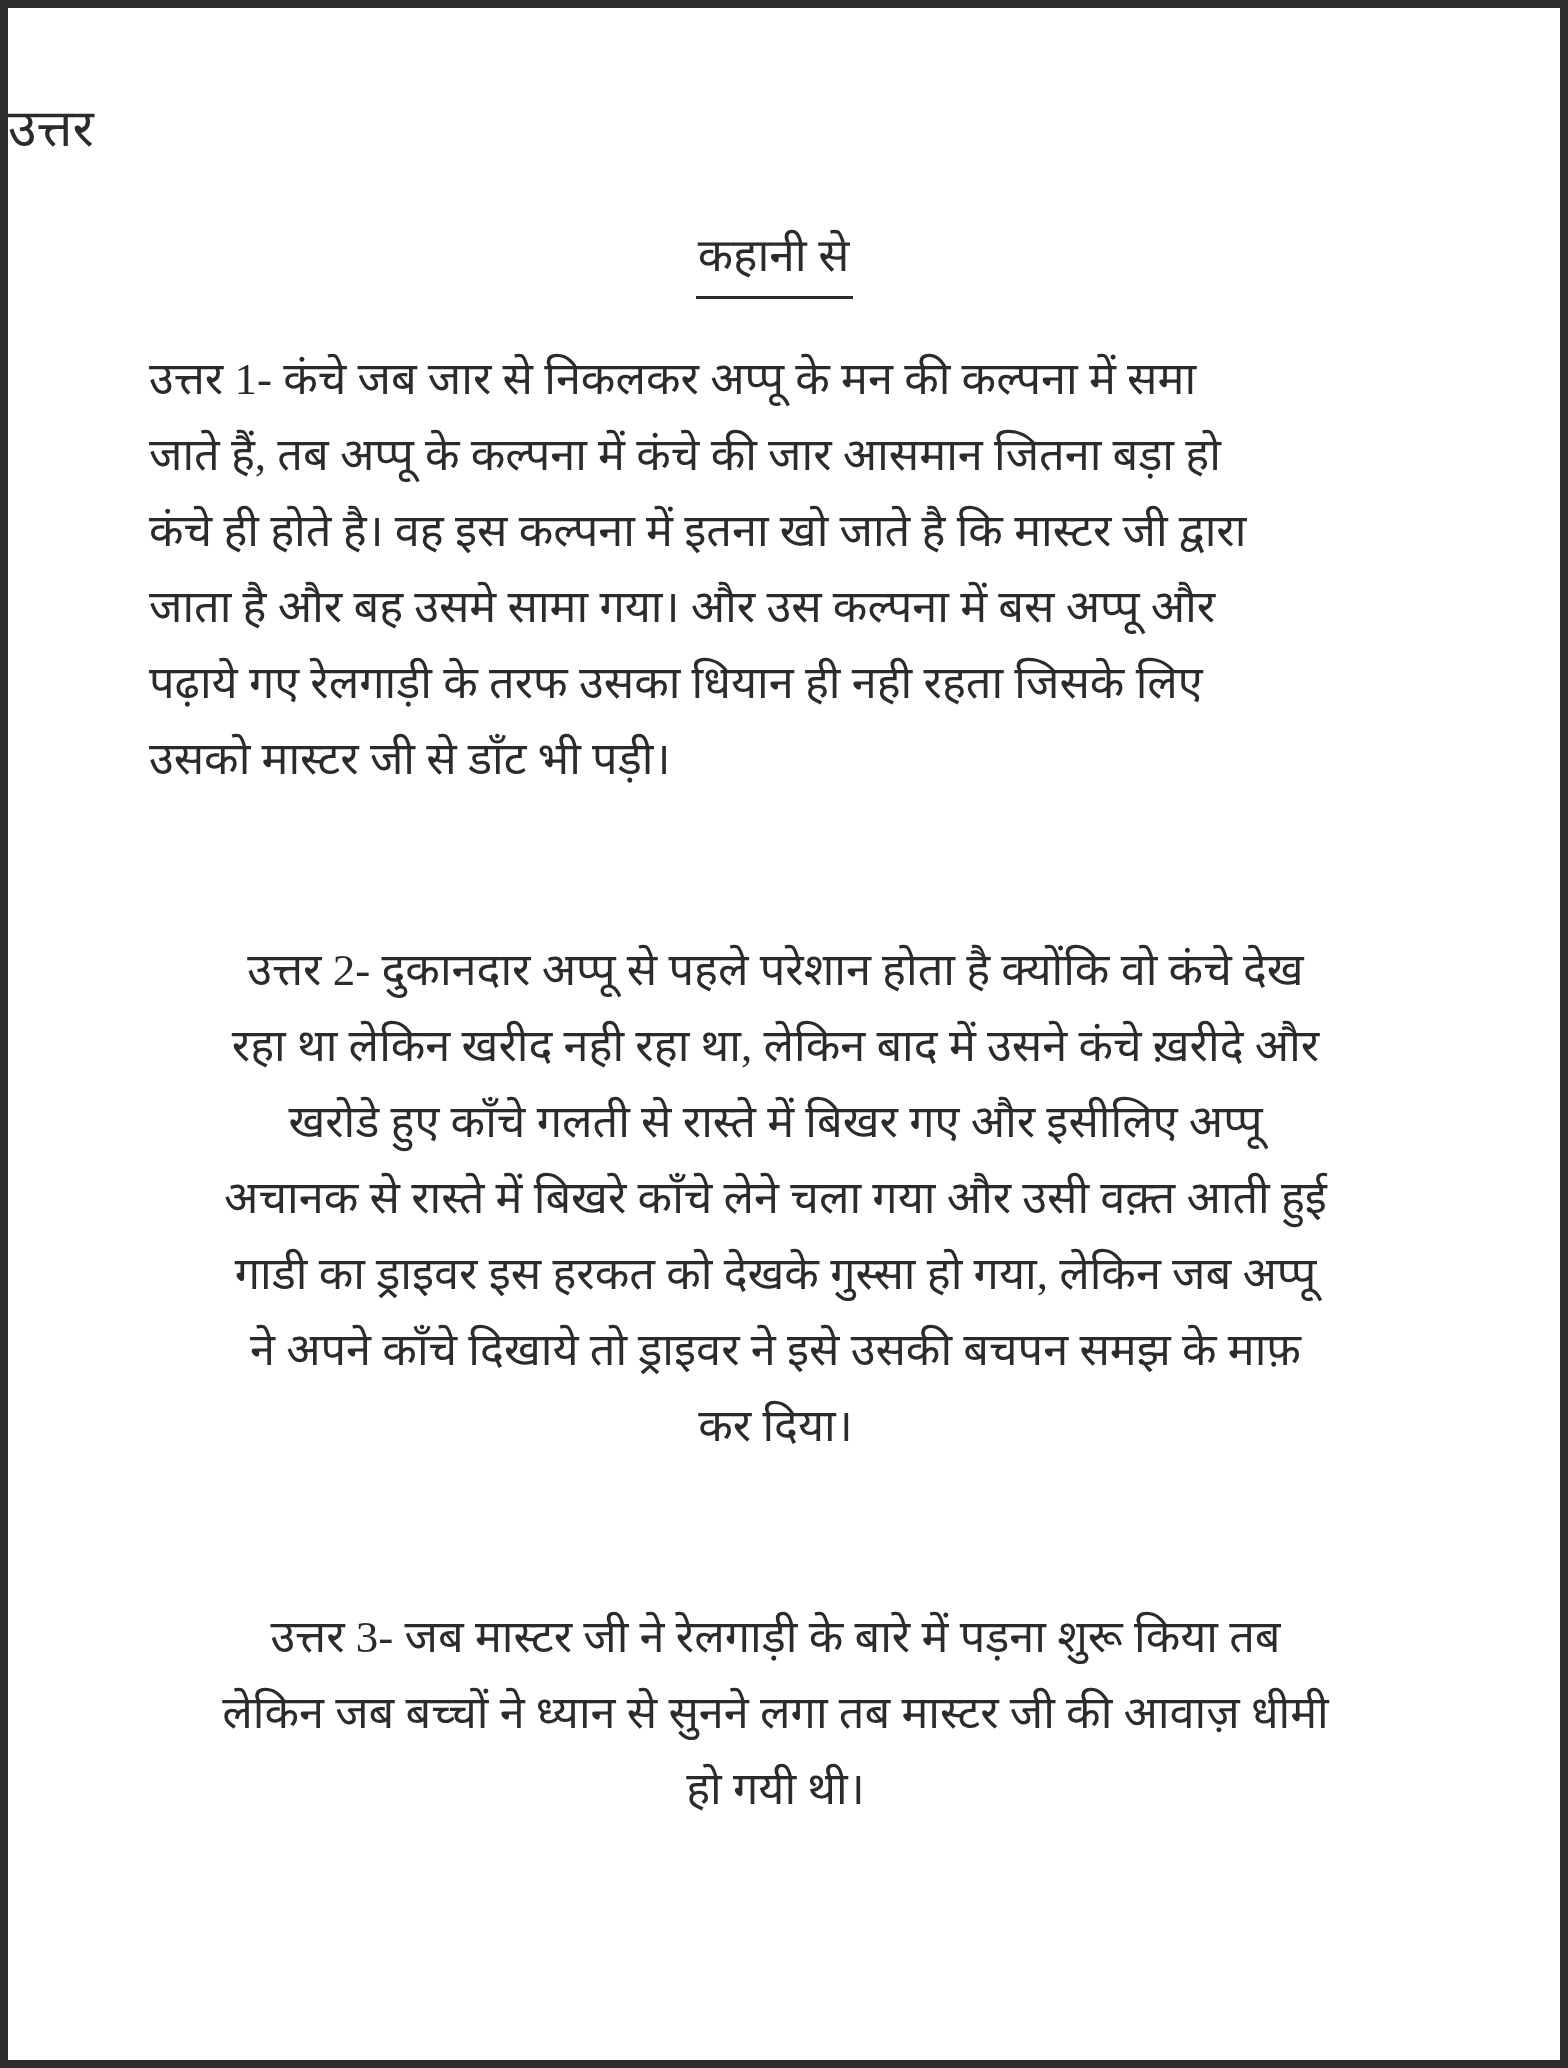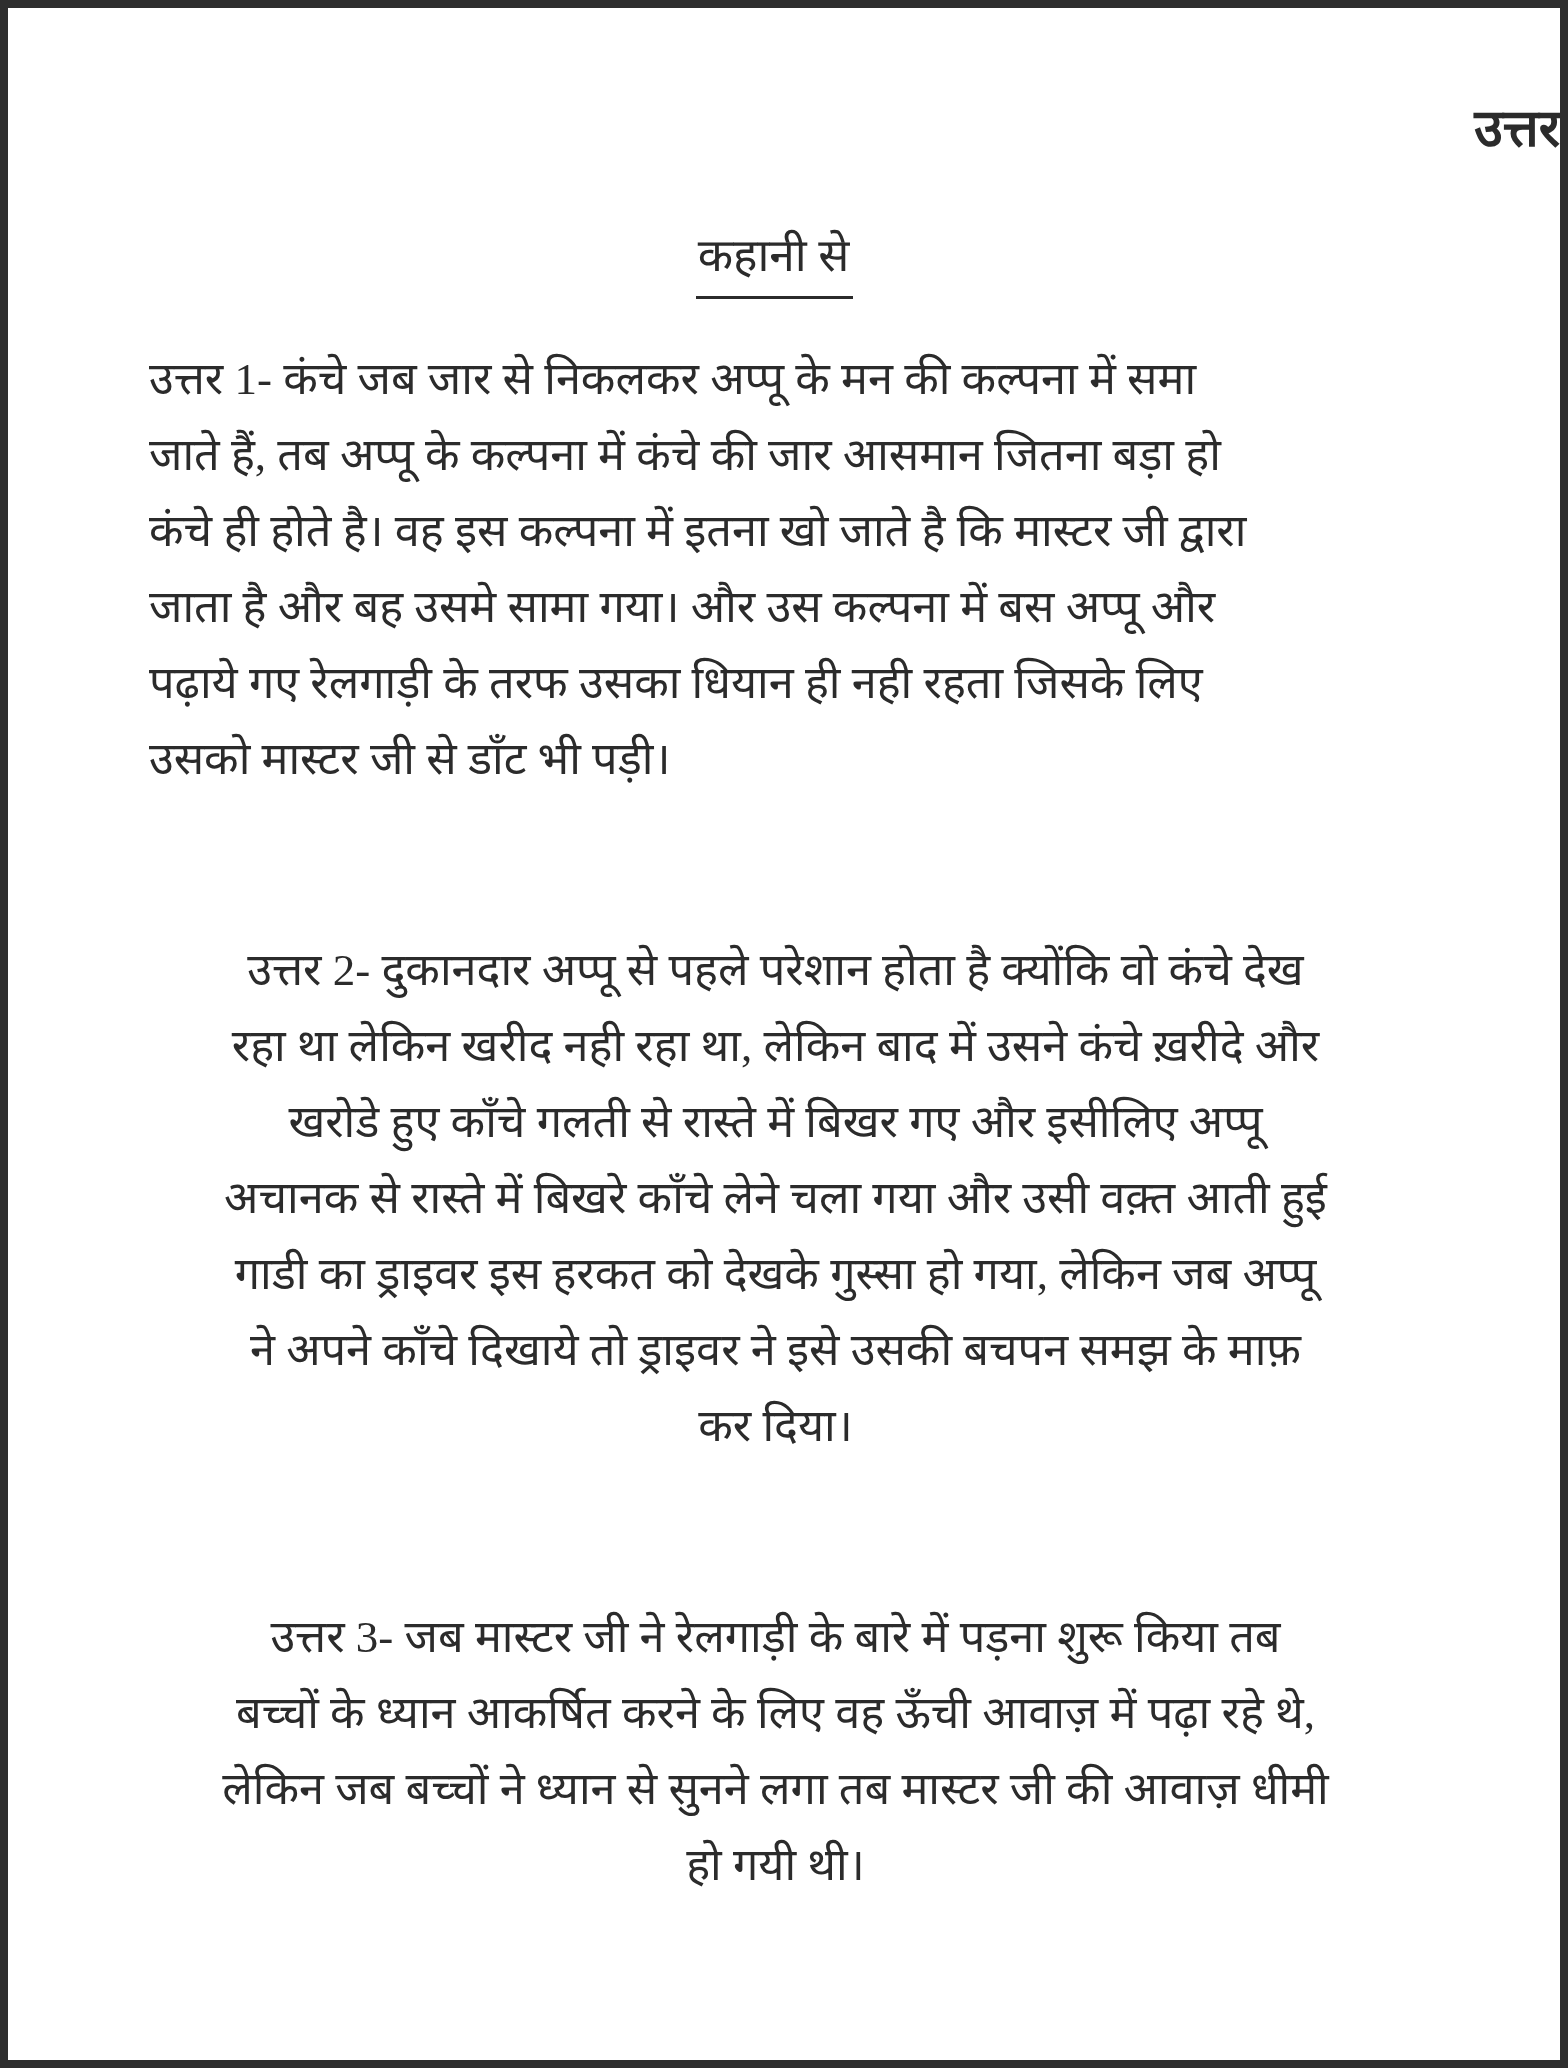--- a/index.html
+++ b/index.html
@@ -8,23 +8,23 @@
     height: 2068px;
     box-sizing: border-box;
     background: #ffffff;
     border: 8px solid #2e2e2e;
     font-family: "Liberation Serif", "DejaVu Serif", serif;
     color: #2b2b2b;
     overflow: hidden;
   }
   .title {
     margin: 84px 0 0 0;
-    text-align: right;
+    text-align: left;
     font-size: 52px;
-    font-weight: 700;
+    font-weight: 400;
     line-height: 74px;
   }
   .section-heading-row {
     margin: 52px 150px 0 133px;
     line-height: 76px;
     font-size: 46px;
     font-weight: 400;
     text-align: center;
   }
   .section-heading-row .underlined {
@@ -67,17 +67,16 @@
       <div class="line">उत्तर 2- दुकानदार अप्पू से पहले परेशान होता है क्योंकि वो कंचे देख</div>
       <div class="line">रहा था लेकिन खरीद नही रहा था, लेकिन बाद में उसने कंचे ख़रीदे और</div>
       <div class="line">खरोडे हुए काँचे गलती से रास्ते में बिखर गए और इसीलिए अप्पू</div>
       <div class="line">अचानक से रास्ते में बिखरे काँचे लेने चला गया और उसी वक़्त आती हुई</div>
       <div class="line">गाडी का ड्राइवर इस हरकत को देखके गुस्सा हो गया, लेकिन जब अप्पू</div>
       <div class="line">ने अपने काँचे दिखाये तो ड्राइवर ने इसे उसकी बचपन समझ के माफ़</div>
       <div class="line">कर दिया।</div>
     </div>
     <div class="answer">
       <div class="line">उत्तर 3- जब मास्टर जी ने रेलगाड़ी के बारे में पड़ना शुरू किया तब</div>
-      <div class="line">बच्चों के ध्यान आकर्षित करने के लिए वह ऊँची आवाज़ में पढ़ा रहे थे,</div>
       <div class="line">लेकिन जब बच्चों ने ध्यान से सुनने लगा तब मास्टर जी की आवाज़ धीमी</div>
       <div class="line">हो गयी थी।</div>
     </div>
   </div>
 
 </body></html>

